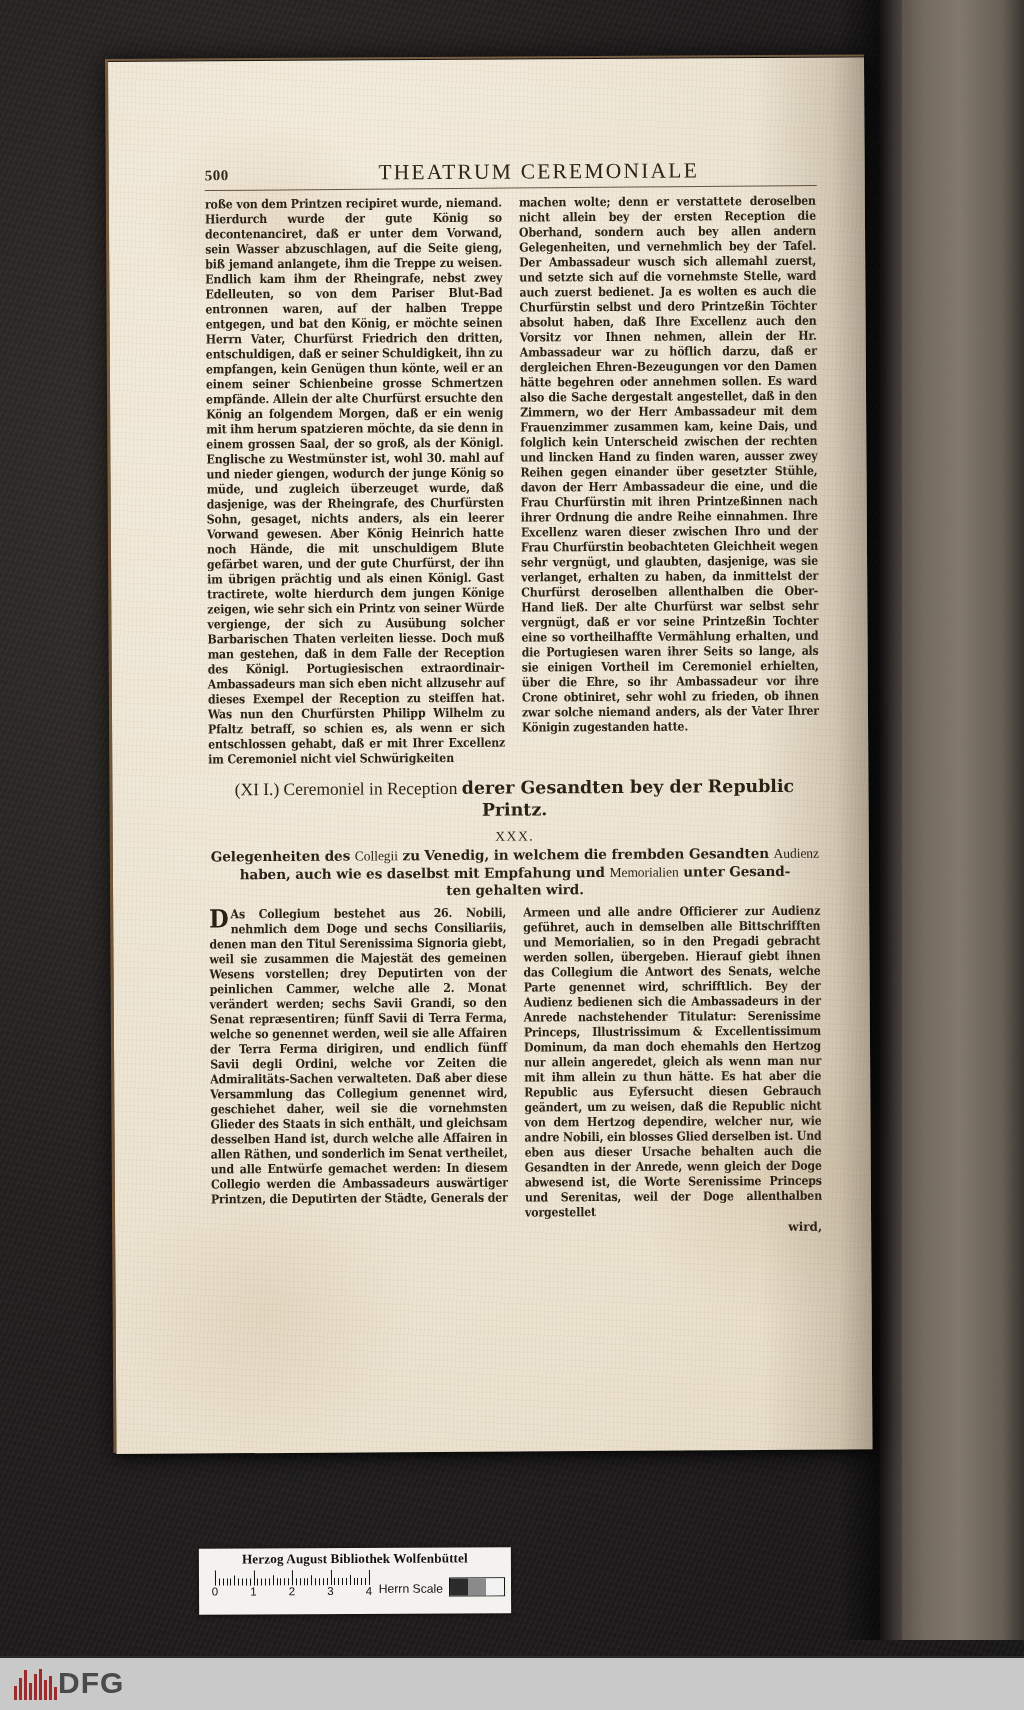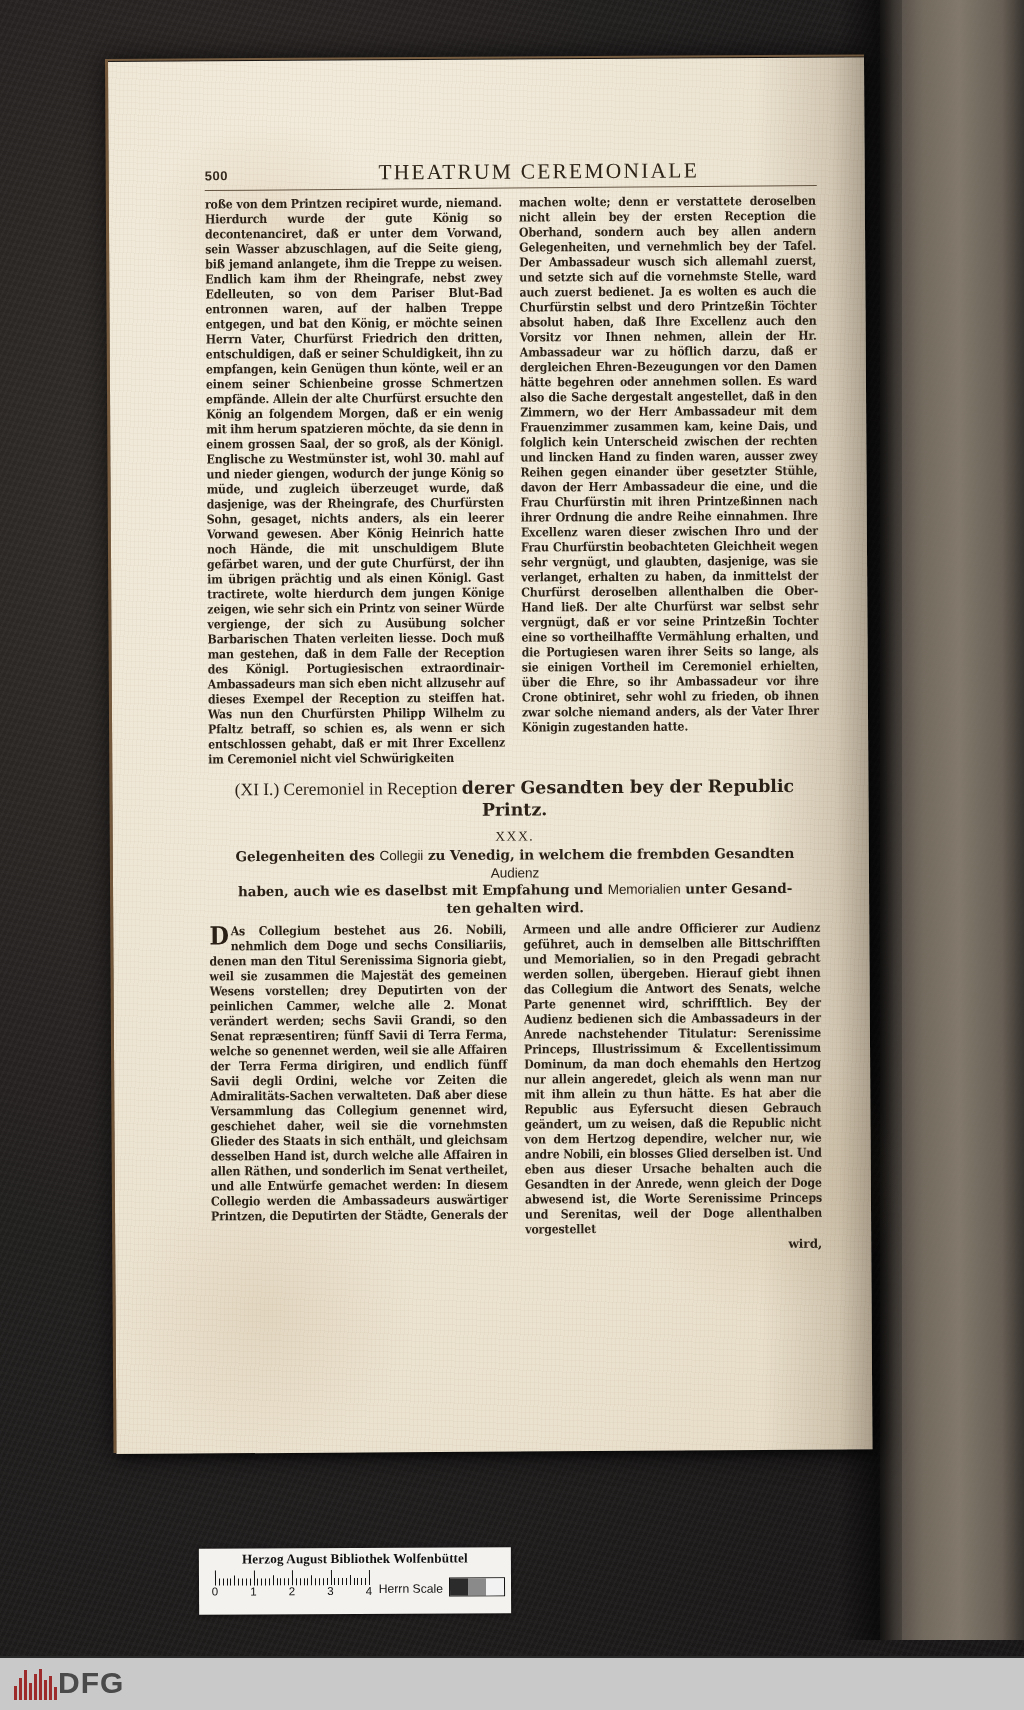--- a/index.html
+++ b/index.html
@@ -69,22 +69,22 @@
   #type-block{
     position:absolute;left:96px;top:100px;width:612px;
     color:#2b2118;
   }
   
   #running-head{
     display:flex;align-items:baseline;
     margin-bottom:3px;
   }
   #folio-number{
-    font-family:Liberation Sans, sans-serif;
-    font-size:13px;letter-spacing:.5px;font-weight:600;
+    font-family:Liberation Serif, serif;
+    font-size:15px;letter-spacing:.5px;font-weight:600;
     width:92px;color:#33281c;
   }
   #head-title{
     flex:1;text-align:center;
     font-family:"Liberation Serif", serif;
     font-size:21.5px;letter-spacing:2.2px;
     color:#2e2418;
     padding-right:36px;
   }
   #head-rule{
@@ -122,21 +122,21 @@
     font-size:13.5px;letter-spacing:1.6px;color:#2d2319;
   }
   #subtitle{
     margin-top:2px;text-align:center;
     font-family:"DejaVu Serif", serif;
     font-weight:700;
     font-size:13.6px;line-height:17.5px;
     color:#2b2117;
     letter-spacing:-.1px;
   }
-  #subtitle .rom{font-family:Liberation Sans, sans-serif;font-weight:400;}
+  #subtitle .rom{font-family:Liberation Serif, serif;font-weight:400;}
   
   .dropcap{
     float:left;
     font-family:"DejaVu Serif", serif;
     font-weight:700;
     font-size:25px;line-height:21px;
     margin:1px 2px 0 0;
     color:#2a2016;
   }
   #catchword{

